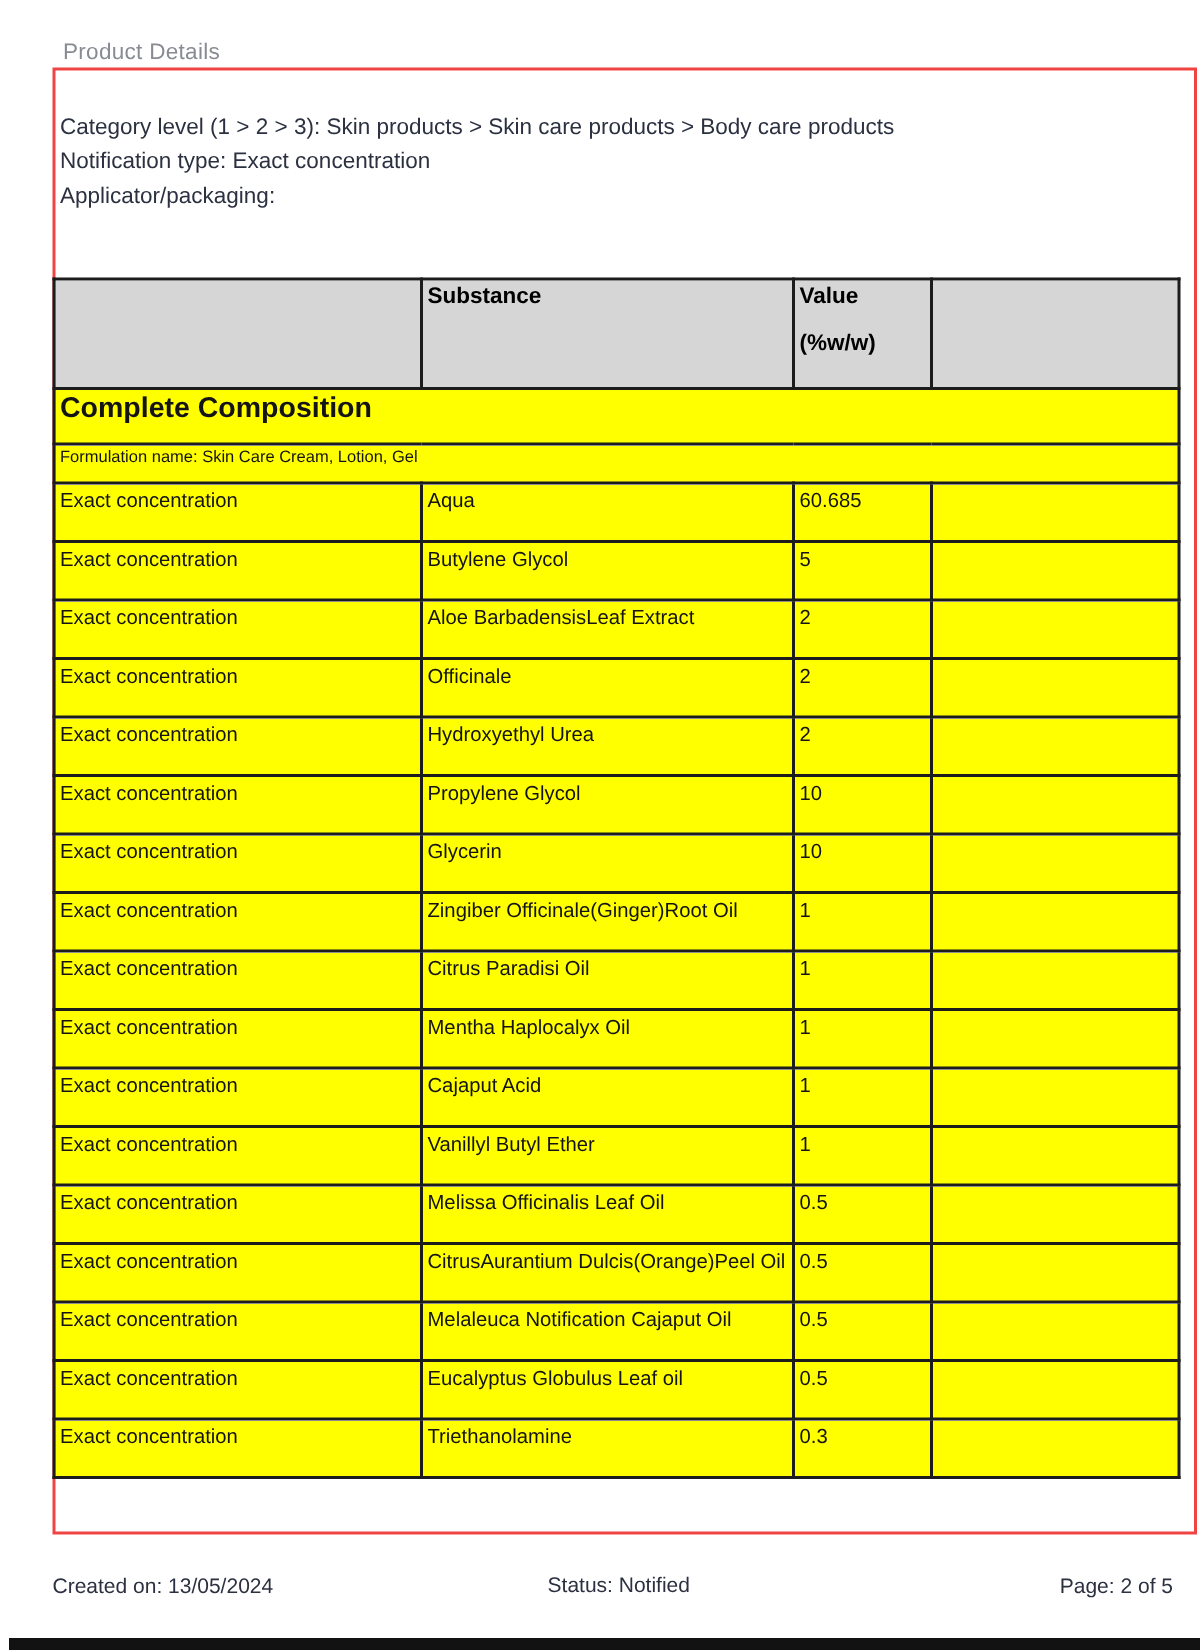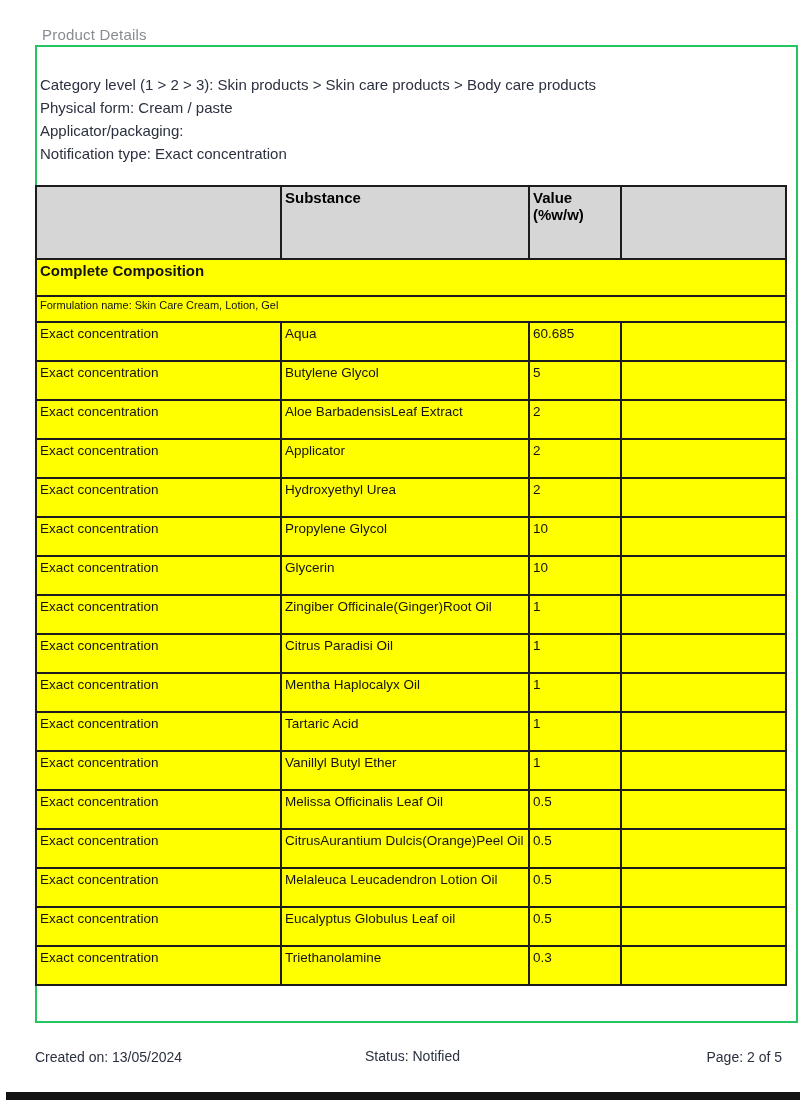--- a/index.html
+++ b/index.html
@@ -8,44 +8,44 @@
   .page { position: relative; width: 800px; height: 1100px; background: #ffffff; overflow: hidden; }
 
   .section-label {
     position: absolute; left: 42px; top: 26px;
     font-size: 15px; color: #888c92; letter-spacing: 0.2px;
   }
 
   .box {
     position: absolute; left: 35px; top: 45px;
     width: 763px; height: 978px;
-    border: 2px solid #22c55e;
+    border: 2px solid #ef4444;
     background: #ffffff;
   }
 
   .meta { position: absolute; left: 3px; top: 26px; font-size: 15px; line-height: 23px; color: #2b3140; }
   .meta div { white-space: nowrap; }
 
   table.comp {
     position: absolute; left: -2px; top: 138px; 
     width: 750px; border-collapse: collapse; table-layout: fixed;
     font-size: 13.5px; color: #141414; padding-left: 16px;
   }
   table.comp td, table.comp th {
     border: 2px solid #1c1c1c;
     vertical-align: top; text-align: left;
     padding: 2px 3px 1px 3px;
     overflow: hidden;
   }
   col.c1 { width: 245px; } col.c2 { width: 248px; } col.c3 { width: 92px; } col.c4 { width: 165px; }
 
   tr.hdr th { background: #d6d6d6; height: 73px; font-size: 15px; font-weight: bold; color: #000; }
-  tr.hdr .val-l2 { }
-
-  tr.section-row td { background: #ffff00; height: 37px; font-weight: bold; font-size: 15px; }
+  tr.hdr .val-l2 { margin-top: 14px; }
+
+  tr.section-row td { background: #ffff00; height: 37px; font-weight: bold; font-size: 19px; }
   tr.form-row td { background: #ffff00; height: 26px; font-size: 11px; }
   tr.data-row td { background: #ffff00; height: 39px; line-height: 17px; }
 
   .footer { position: absolute; left: 35px; top: 1046px; width: 755px; font-size: 14px; color: #2b3140; }
   .footer .created { position: absolute; left: 0; top: 3px; }
   .footer .status { position: absolute; left: 0; width: 100%; text-align: center; line-height: 21px; }
   .footer .pagenum { position: absolute; right: 8px; top: 3px; }
 
   .bottom-bar { position: absolute; left: 6px; top: 1092px; width: 794px; height: 8px; background: #121212; }
 </style>
@@ -53,23 +53,22 @@
 <body>
 
 <div class="page">
 
   <div class="section-label">Product Details</div>
 
   <div class="box">
 
     <div class="meta">
       <div>Category level (1 &gt; 2 &gt; 3): Skin products &gt; Skin care products &gt; Body care products</div>
-      <div>Physical form: Cream / paste</div>
+      <div>Notification type: Exact concentration</div>
       <div>Applicator/packaging:</div>
-      <div>Notification type: Exact concentration</div>
     </div>
 
     <table class="comp">
       <colgroup>
           <col class="c1">
           <col class="c2">
           <col class="c3">
           <col class="c4">
         </colgroup>
       <thead>
@@ -107,21 +106,21 @@
 
   <tr class="data-row">
     <td>Exact concentration</td>
     <td>Aloe BarbadensisLeaf Extract</td>
     <td>2</td>
     <td></td>
   </tr>
 
   <tr class="data-row">
     <td>Exact concentration</td>
-    <td>Applicator</td>
+    <td>Officinale</td>
     <td>2</td>
     <td></td>
   </tr>
 
   <tr class="data-row">
     <td>Exact concentration</td>
     <td>Hydroxyethyl Urea</td>
     <td>2</td>
     <td></td>
   </tr>
@@ -156,21 +155,21 @@
 
   <tr class="data-row">
     <td>Exact concentration</td>
     <td>Mentha Haplocalyx Oil</td>
     <td>1</td>
     <td></td>
   </tr>
 
   <tr class="data-row">
     <td>Exact concentration</td>
-    <td>Tartaric Acid</td>
+    <td>Cajaput Acid</td>
     <td>1</td>
     <td></td>
   </tr>
 
   <tr class="data-row">
     <td>Exact concentration</td>
     <td>Vanillyl Butyl Ether</td>
     <td>1</td>
     <td></td>
   </tr>
@@ -184,21 +183,21 @@
 
   <tr class="data-row">
     <td>Exact concentration</td>
     <td>CitrusAurantium Dulcis(Orange)Peel Oil</td>
     <td>0.5</td>
     <td></td>
   </tr>
 
   <tr class="data-row">
     <td>Exact concentration</td>
-    <td>Melaleuca Leucadendron Lotion Oil</td>
+    <td>Melaleuca Notification Cajaput Oil</td>
     <td>0.5</td>
     <td></td>
   </tr>
 
   <tr class="data-row">
     <td>Exact concentration</td>
     <td>Eucalyptus Globulus Leaf oil</td>
     <td>0.5</td>
     <td></td>
   </tr>

